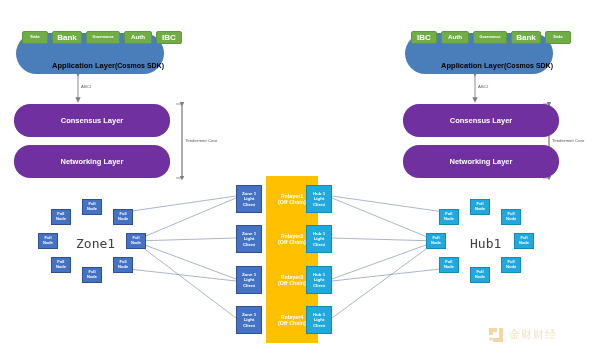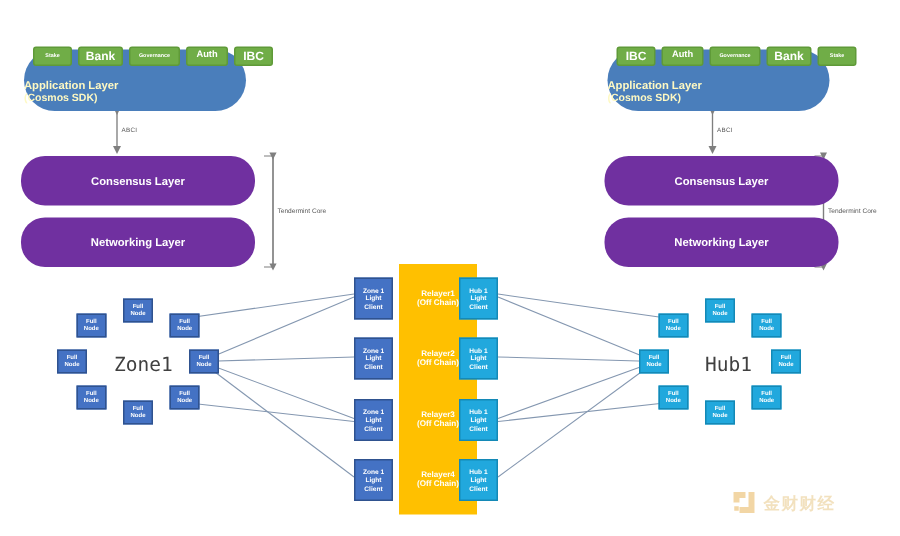--- a/index.html
+++ b/index.html
@@ -3,22 +3,22 @@
 <meta charset="utf-8">
 <style>
   html,body{margin:0;padding:0;background:#ffffff;}
   body{width:600px;height:357px;position:relative;overflow:hidden;
        font-family:"Liberation Sans",sans-serif;}
   #canvas{position:absolute;inset:0;width:600px;height:357px;}
   .lyr{position:absolute;}
 
   
   .app-stadium{
-    background:#4a7ebb;border-radius:24px;color:#fef9c3;
-    display:flex;flex-direction:column;align-items:flex-start;justify-content:flex-end;
+    background:#4a7ebb;border-radius:24px;color:#000000;
+    display:flex;flex-direction:row;align-items:flex-end;justify-content:flex-end;
     padding-bottom:4px;box-sizing:border-box;
   }
   .app-title{font-size:7.5px;font-weight:bold;line-height:9px;text-align:center;}
   .app-sub{font-size:7px;font-weight:bold;line-height:9px;text-align:center;}
 
   
   .mod-row{position:absolute;display:flex;gap:4px;align-items:flex-start;}
   .mod{
     background:#70ad47;border:1px solid #5f9a38;border-radius:2px;
     color:#ffffff;display:flex;align-items:center;justify-content:center;
@@ -65,21 +65,21 @@
   .lclient{
     position:absolute;width:26px;height:28px;box-sizing:border-box;
     display:flex;align-items:center;justify-content:center;
     color:#ffffff;font-size:4.4px;font-weight:bold;line-height:5.4px;
     text-align:center;
   }
   .lclient.zone{background:#4472c4;border:1px solid #2f528f;}
   .lclient.hub{background:#21a8dd;border:1px solid #1489b6;}
 
   
-  .wm{position:absolute;display:flex;align-items:center;gap:5px;opacity:.55;font-weight:bold;}
+  .wm{position:absolute;display:flex;align-items:flex-start;gap:5px;opacity:.55;}
   .wm-mark{width:16px;height:16px;position:relative;}
   .wm-text{font-size:11px;color:#e8c98a;letter-spacing:1px;
            font-family:"DejaVu Sans",sans-serif;}
 </style>
 </head>
 <body>
 
 <svg id="canvas" viewBox="0 0 600 357" xmlns="http://www.w3.org/2000/svg">
   <defs>
     <marker id="ar" markerWidth="6" markerHeight="6" refX="3" refY="3" orient="auto">

